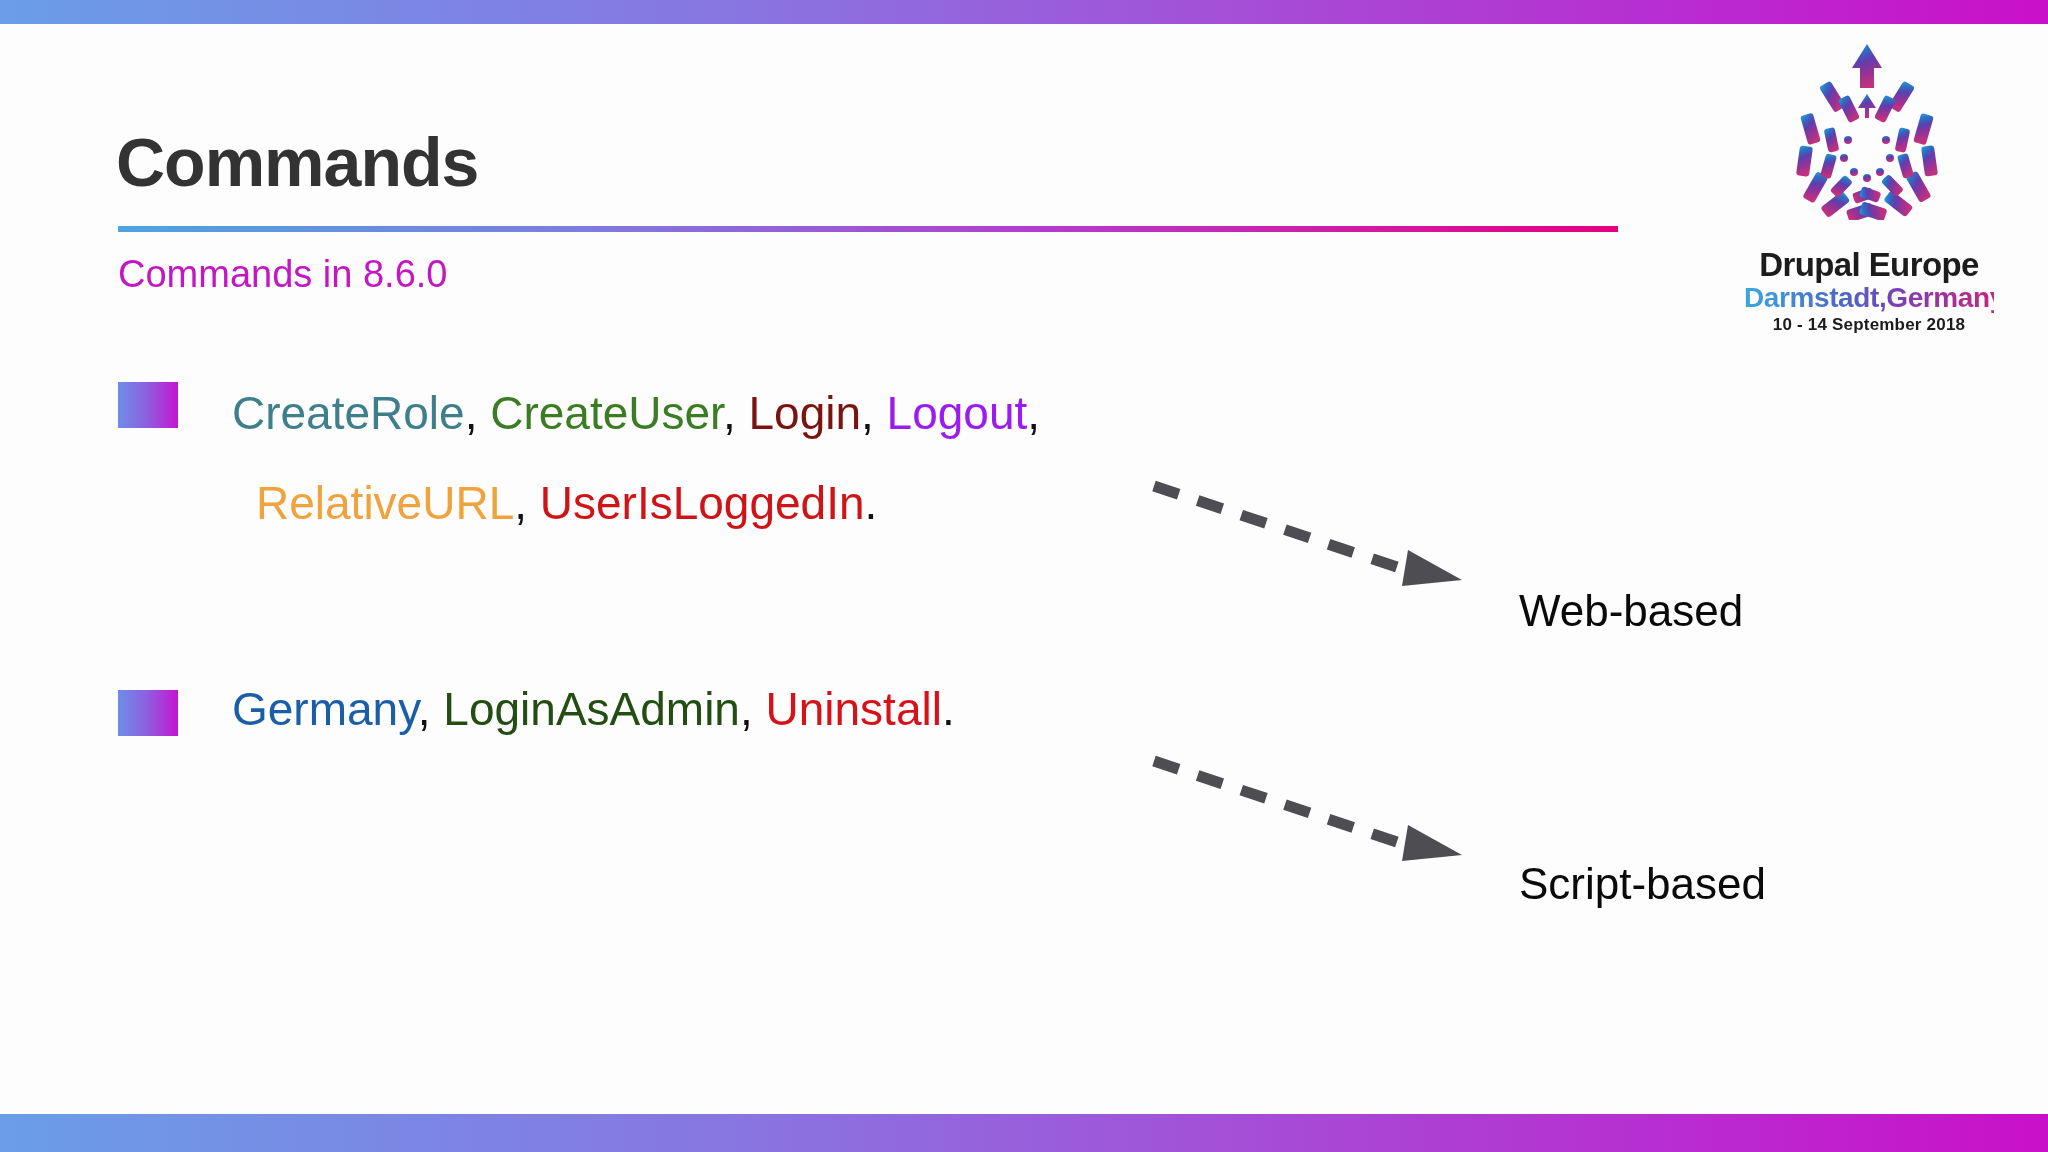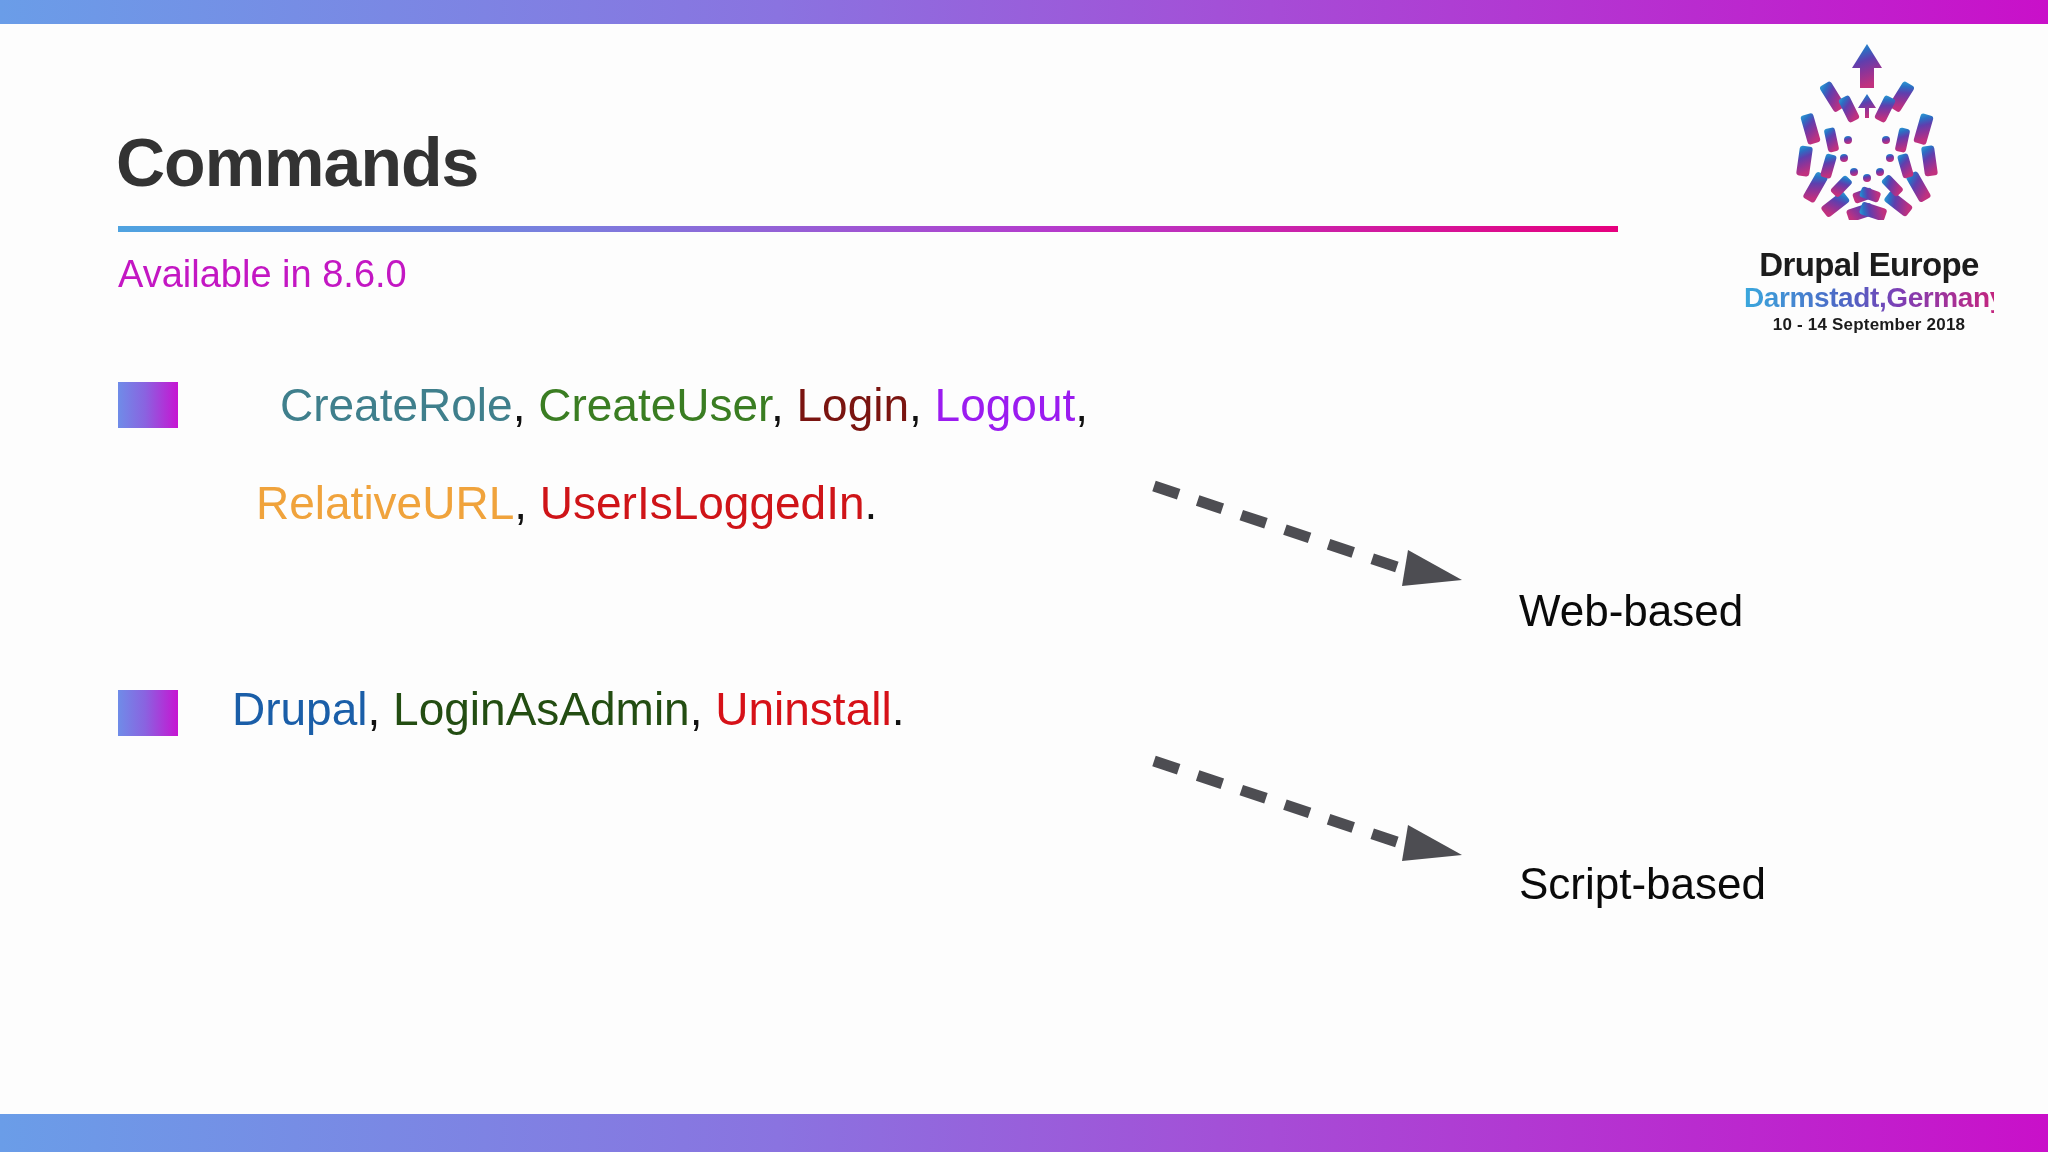--- a/index.html
+++ b/index.html
@@ -78,21 +78,21 @@
   .bullet-1 { left: 118px; top: 382px; }
   .bullet-2 { left: 118px; top: 690px; }
 
   .cmd-line {
     position: absolute;
     font-size: 46px;
     line-height: 1;
     white-space: nowrap;
     color: #111111;
   }
-  .cmd-line-1 { left: 232px; top: 382px; margin-left: 48px; }
+  .cmd-line-1 { left: 232px; top: 390px; }
   .cmd-line-2 { left: 232px; top: 480px; margin-left: 24px; }
   .cmd-line-3 { left: 232px; top: 686px; }
 
   
   .arrow-svg {
     position: absolute;
     overflow: visible;
   }
   .arrow-1 { left: 1150px; top: 480px; }
   .arrow-2 { left: 1150px; top: 755px; }
@@ -163,28 +163,28 @@
 </style>
 </head>
 <body>
 
 <div class="slide">
 
   <div class="bar-top"></div>
 
   <div class="title">Commands</div>
   <div class="title-rule"></div>
-  <div class="subtitle">Available in 8.6.0</div>
+  <div class="subtitle">Commands in 8.6.0</div>
 
   <div class="bullet-sq bullet-1"></div>
   <div class="bullet-sq bullet-2"></div>
 
   <div class="cmd-line cmd-line-1"><span style="color: rgb(63, 127, 140);">CreateRole</span><span style="color: rgb(17, 17, 17);">, </span><span style="color: rgb(58, 125, 34);">CreateUser</span><span style="color: rgb(17, 17, 17);">, </span><span style="color: rgb(122, 20, 16);">Login</span><span style="color: rgb(17, 17, 17);">, </span><span style="color: rgb(155, 28, 240);">Logout</span><span style="color: rgb(17, 17, 17);">,</span></div>
   <div class="cmd-line cmd-line-2"><span style="color: rgb(240, 163, 60);">RelativeURL</span><span style="color: rgb(17, 17, 17);">, </span><span style="color: rgb(207, 20, 24);">UserIsLoggedIn</span><span style="color: rgb(17, 17, 17);">.</span></div>
-  <div class="cmd-line cmd-line-3"><span style="color: rgb(26, 94, 168);">Drupal</span><span style="color: rgb(17, 17, 17);">, </span><span style="color: rgb(35, 77, 18); text-align: right;">LoginAsAdmin</span><span style="color: rgb(17, 17, 17);">, </span><span style="color: rgb(214, 17, 24);">Uninstall</span><span style="color: rgb(17, 17, 17);">.</span></div>
+  <div class="cmd-line cmd-line-3"><span style="color: rgb(26, 94, 168);">Germany</span><span style="color: rgb(17, 17, 17);">, </span><span style="color: rgb(35, 77, 18); text-align: right;">LoginAsAdmin</span><span style="color: rgb(17, 17, 17);">, </span><span style="color: rgb(214, 17, 24);">Uninstall</span><span style="color: rgb(17, 17, 17);">.</span></div>
 
   <svg class="arrow-svg arrow-1" width="320" height="110" viewBox="0 0 320 110">
     <line x1="4" y1="6" x2="268" y2="94" stroke="#4d4d52" stroke-width="11" stroke-dasharray="26 20" stroke-linecap="butt"></line>
     <polygon points="258,70 312,100 252,106" fill="#4d4d52"></polygon>
   </svg>
 
   <svg class="arrow-svg arrow-2" width="320" height="110" viewBox="0 0 320 110">
     <line x1="4" y1="6" x2="268" y2="94" stroke="#4d4d52" stroke-width="11" stroke-dasharray="26 20" stroke-linecap="butt"></line>
     <polygon points="258,70 312,100 252,106" fill="#4d4d52"></polygon>
   </svg>

